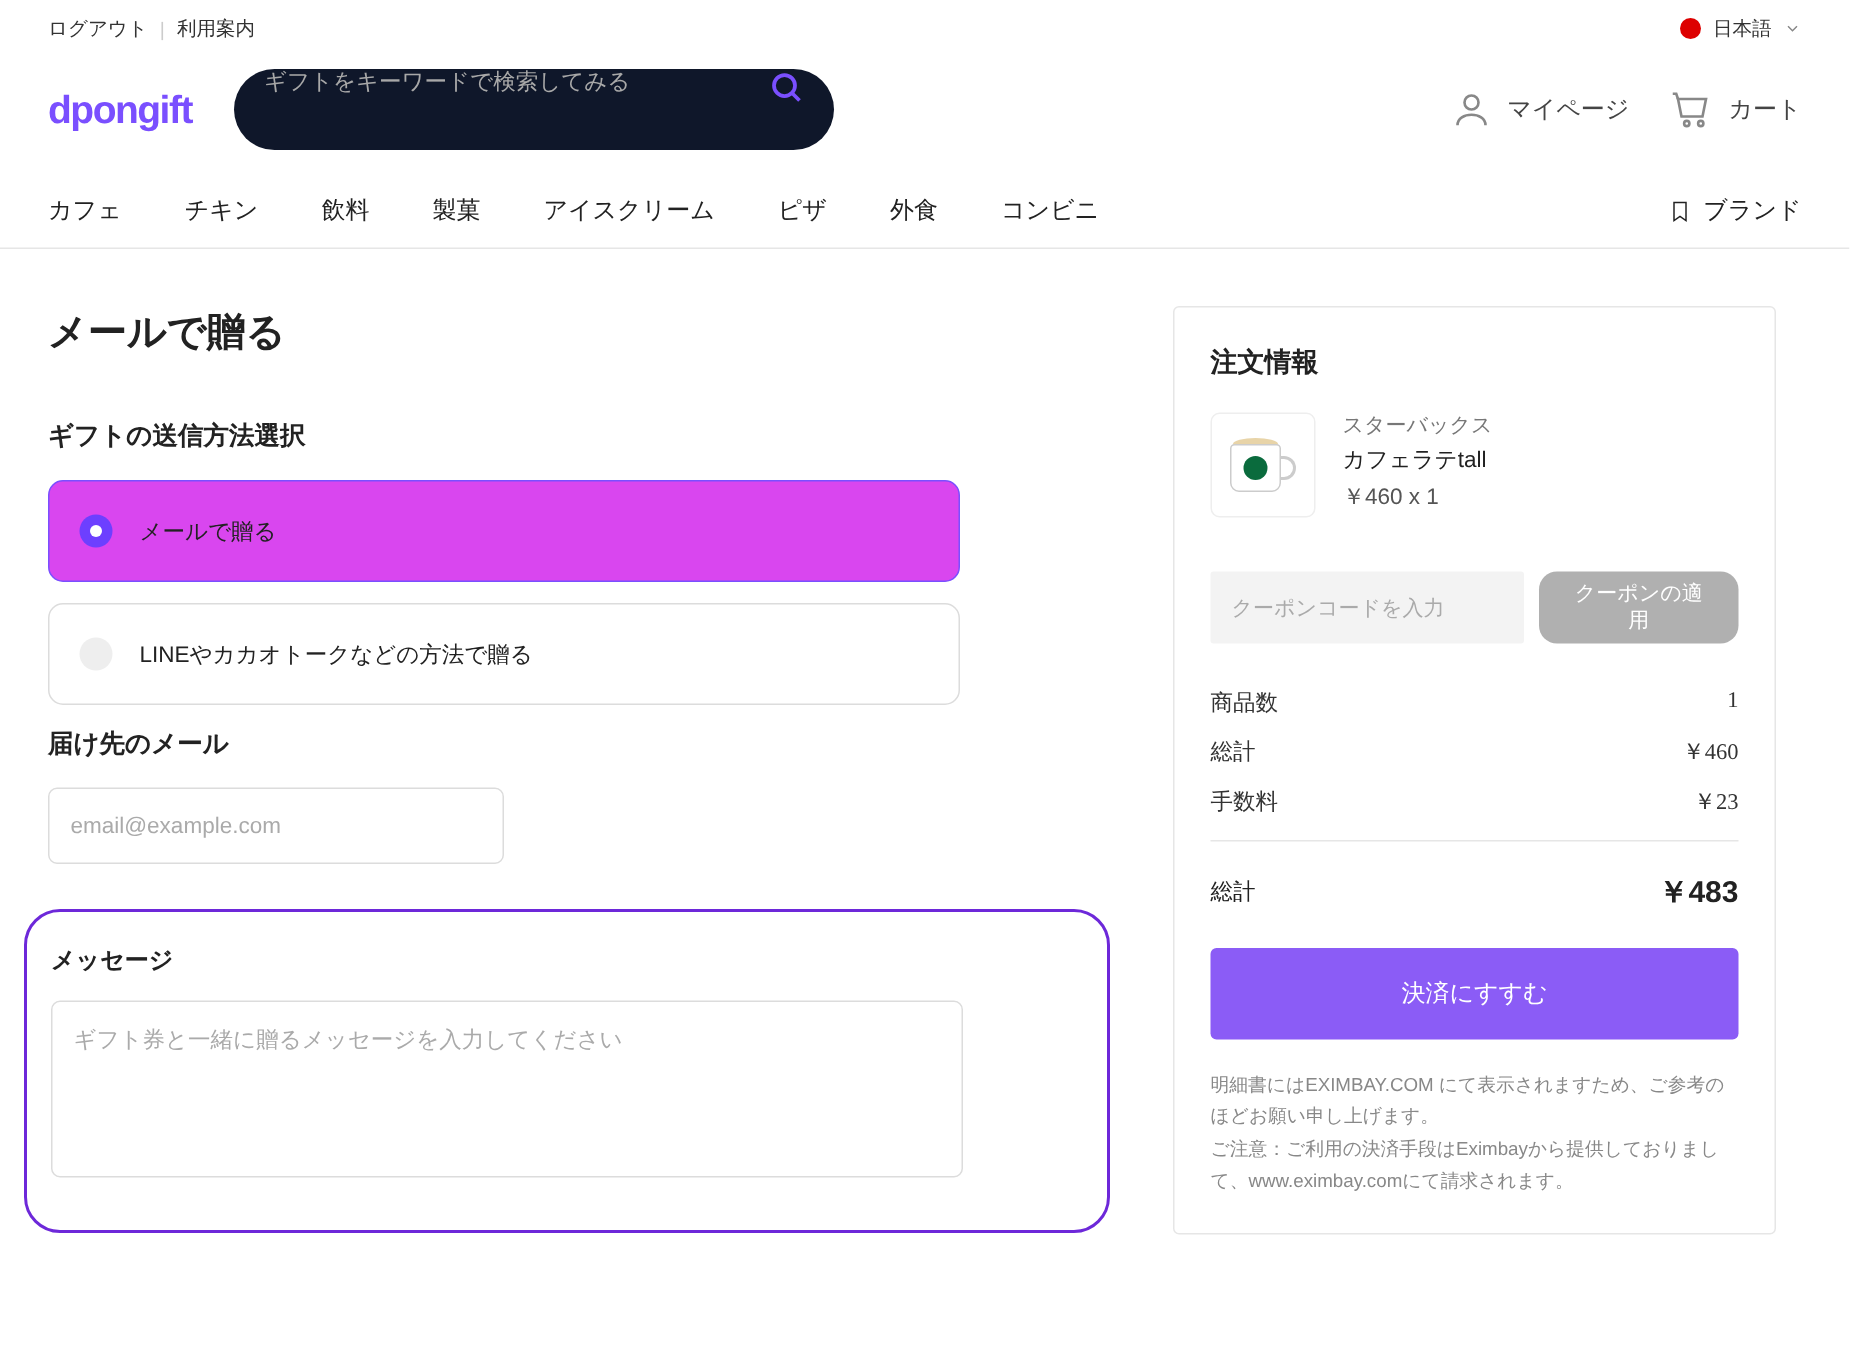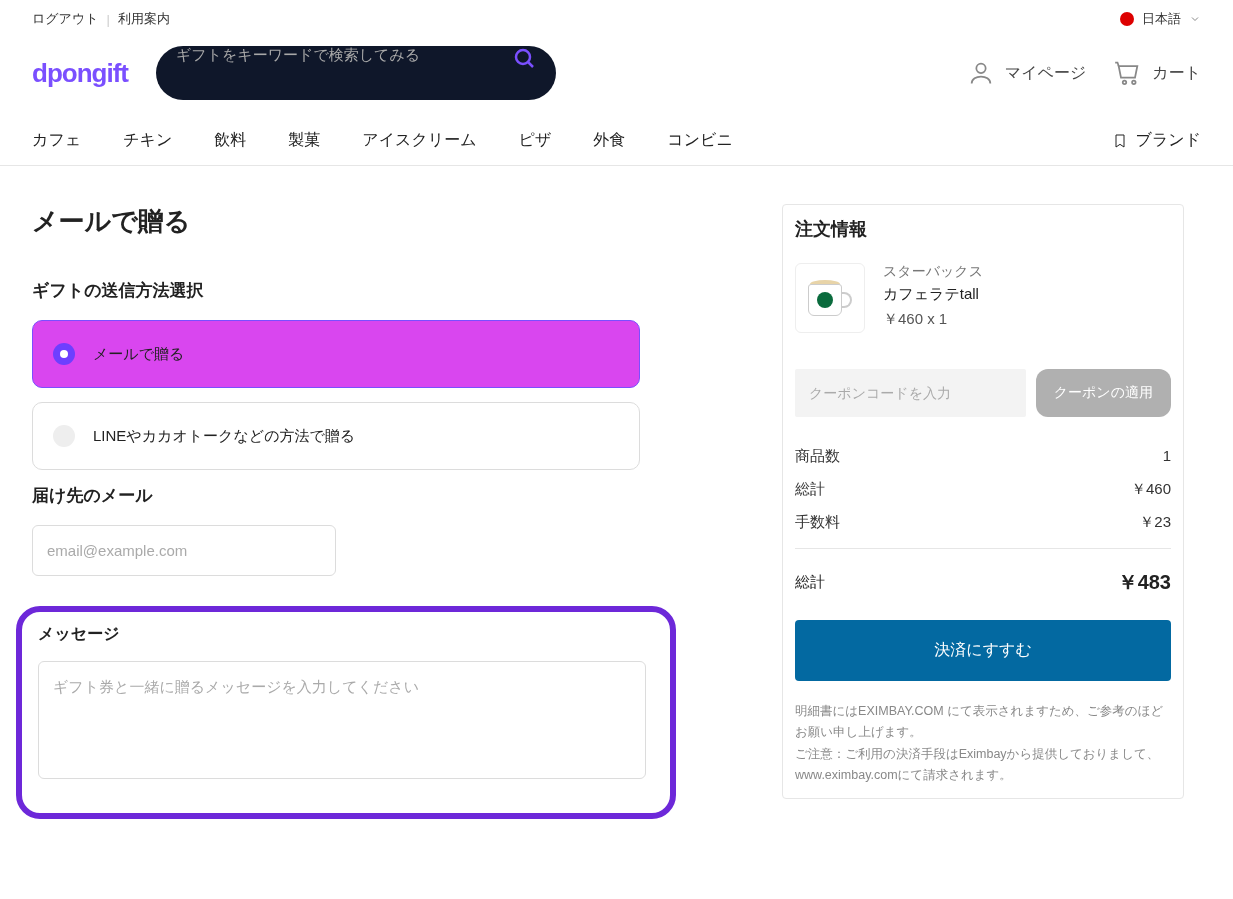--- a/index.html
+++ b/index.html
@@ -31,41 +31,41 @@
 .radio-option { border: 1px solid #dcdcdc; border-radius: 10px; padding: 22px 20px; display: flex; align-items: center; gap: 18px; margin-bottom: 14px; cursor: pointer; width: 608px; }
 .radio-option.selected { border: 1.5px solid #7a4fff; background: #d946ef; text-align: right; }
 .radio-dot { width: 22px; height: 22px; border-radius: 50%; background: #eee; }
 .radio-option.selected .radio-dot { background: #6d3fff; position: relative; }
 .radio-option.selected .radio-dot::after { content: ""; position: absolute; top: 7px; left: 7px; width: 8px; height: 8px; border-radius: 50%; background: #fff; }
 .radio-text { font-size: 15px; color: #222; }
 .help-link { display: flex; align-items: center; gap: 8px; color: #6d3fff; font-size: 15px; margin-top: 10px; margin-bottom: 40px; }
 .help-link svg { stroke: #6d3fff; }
 .email-input { width: 304px; border: 1px solid #dcdcdc; border-radius: 6px; padding: 16px 14px; font-size: 15px; color: #333; }
 .email-input::placeholder { color: #aaa; }
-.highlight-box { border: 6px solid #6d28d9; border-radius: 24px; padding: 12px 16px 30px; margin-top: 30px; width: 660px; margin-left: -16px; }
+.highlight-box { border: 2px solid #6d28d9; border-radius: 24px; padding: 22px 16px 30px; margin-top: 30px; width: 724px; margin-left: -16px; }
 .msg-label { font-size: 16px; font-weight: 600; margin-bottom: 16px; }
 .msg-textarea { width: 608px; height: 118px; border: 1px solid #dcdcdc; border-radius: 6px; padding: 16px 14px; font-size: 15px; resize: none; font-family: inherit; }
 .msg-textarea::placeholder { color: #aaa; }
-.right-col { width: 402px; border: 1px solid #e6e6e6; border-radius: 4px; padding: 12px; }
+.right-col { width: 402px; border: 1px solid #e6e6e6; border-radius: 4px; padding: 24px; }
 .order-title { font-size: 18px; font-weight: 700; margin-bottom: 22px; }
 .product-row { display: flex; gap: 18px; margin-bottom: 36px; }
 .product-img { width: 70px; height: 70px; background: #fff; border: 1px solid #eee; border-radius: 6px; display: flex; align-items: center; justify-content: center; }
 .brand-name { color: #777; font-size: 14px; margin-bottom: 4px; }
 .prod-name { font-size: 15px; font-weight: 400; margin-bottom: 6px; }
 .prod-price { color: #555; font-size: 15px; }
 .coupon-row { display: flex; gap: 10px; margin-bottom: 30px; }
 .coupon-input { flex: 1; border: none; background: #f3f3f3; padding: 16px 14px; font-size: 14px; border-radius: 2px; }
 .coupon-input::placeholder { color: #aaa; }
 .coupon-btn { background: #b0b0b0; color: #fff; border: none; padding: 0 18px; font-size: 14px; border-radius: 12px; cursor: pointer; }
-.sum-row { display: flex; justify-content: space-between; font-size: 15px; margin-bottom: 14px; color: #333; }
+.sum-row { display: flex; justify-content: space-between; font-size: 15px; margin-bottom: 14px; color: #333; font-family: Liberation Serif, serif; }
 .divider { border-top: 1px solid #e6e6e6; margin: 16px 0 20px; }
 .total-row { display: flex; justify-content: space-between; align-items: center; margin-bottom: 24px; }
 .total-label { font-size: 15px; }
 .total-val { font-size: 20px; font-weight: 700; }
-.checkout-btn { width: 100%; background: #0369a1; color: #fff; border: none; padding: 20px; font-size: 16px; border-radius: 4px; cursor: pointer; margin-bottom: 20px; }
+.checkout-btn { width: 100%; background: #8b5cf6; color: #fff; border: none; padding: 20px; font-size: 16px; border-radius: 4px; cursor: pointer; margin-bottom: 20px; }
 .disclaimer { font-size: 12.5px; color: #888; line-height: 1.7; }
 .cup { width: 44px; height: 40px; position: relative; }
 .cup-body { width: 34px; height: 32px; background: #fff; border: 1px solid #ccc; border-radius: 3px 3px 6px 6px; position: absolute; top: 6px; left: 0; }
 .cup-handle { width: 10px; height: 16px; border: 2px solid #ccc; border-left: none; border-radius: 0 8px 8px 0; position: absolute; right: 0; top: 14px; }
 .cup-logo { width: 16px; height: 16px; background: #0a6b3d; border-radius: 50%; position: absolute; top: 14px; left: 9px; }
 .cup-foam { width: 30px; height: 8px; background: #e8d4a8; border-radius: 50%; position: absolute; top: 2px; left: 2px; }
 </style>
 </head>
 <body>
 

